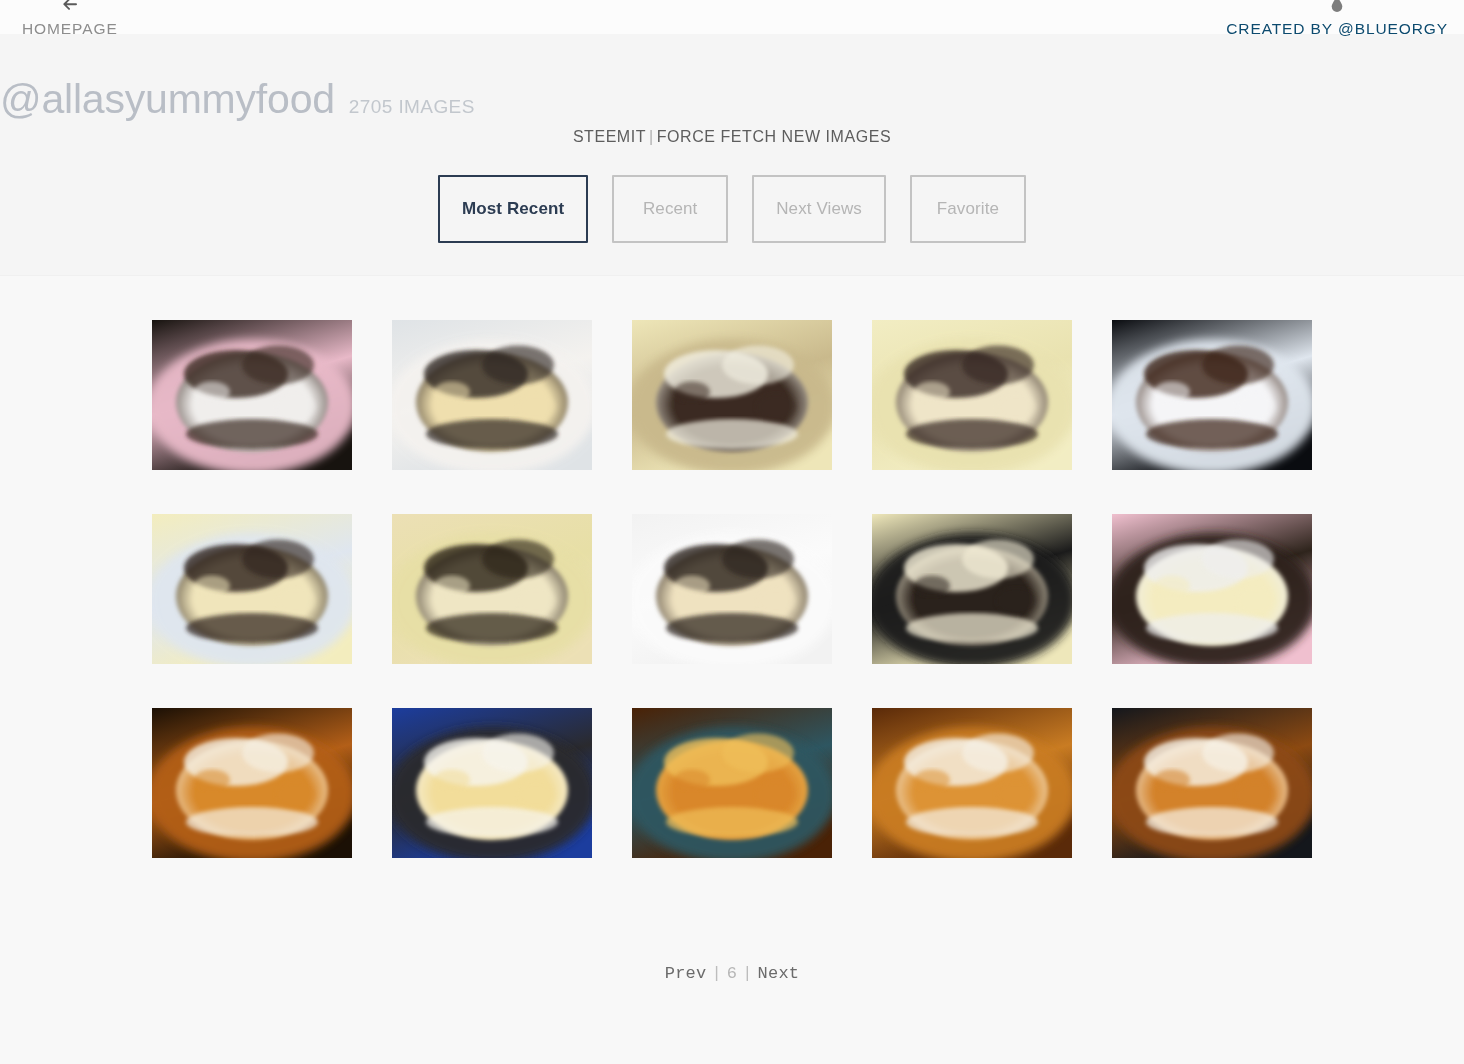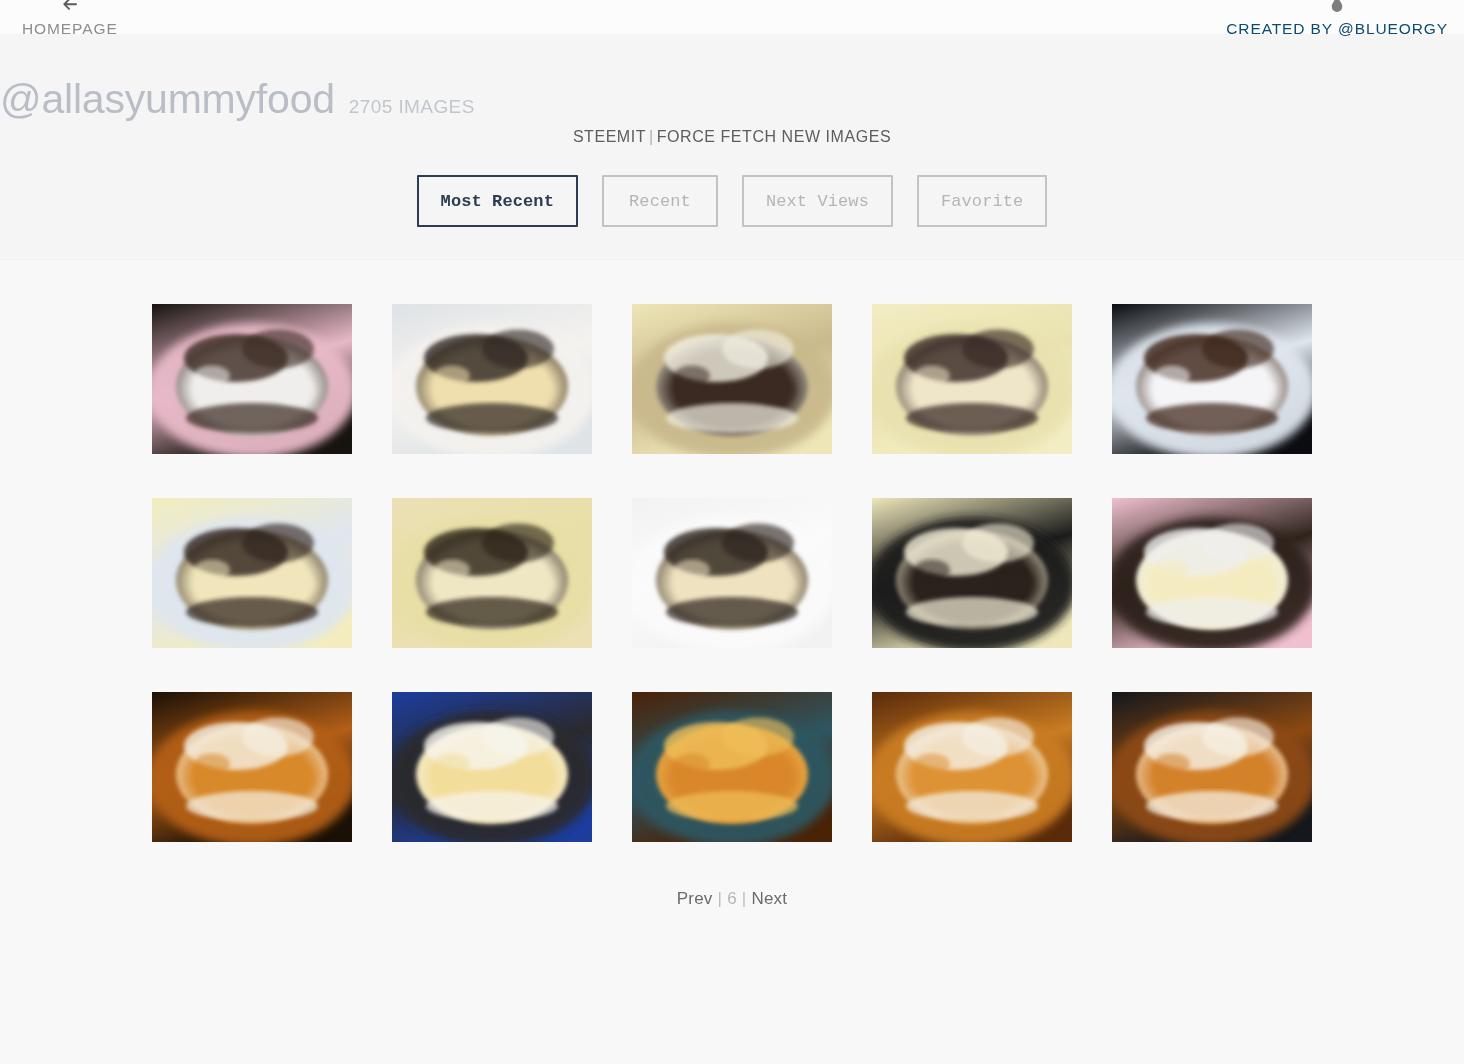--- a/index.html
+++ b/index.html
@@ -95,29 +95,29 @@
 
   
   .filters {
     margin-top: 29px;
     display: flex;
     justify-content: center;
     gap: 24px;
   }
   .filter-btn {
     min-width: 116px;
-    height: 52px;
+    height: 68px;
     padding: 0 22px;
     display: flex;
     align-items: center;
     justify-content: center;
     border: 2px solid #c3c3c3;
     background: transparent;
     color: #b5b5b5;
-    font-family: Liberation Mono, monospace;
+    font-family: Liberation Sans, sans-serif;
     font-size: 17px;
     font-weight: 400;
     letter-spacing: 0.1px;
     cursor: pointer;
     border-radius: 1px;
   }
   .filter-btn.active {
     border-color: #2c3c52;
     color: #2c3c52;
     font-weight: 700;
@@ -139,25 +139,26 @@
     height: 150px;
     overflow: hidden;
     position: relative;
     cursor: pointer;
     background: #e8e8e8;
   }
   .thumb svg { display: block; width: 100%; height: 100%; }
 
   
   .pagination {
-    margin-top: 47px;
+    margin-top: 106px;
     text-align: center;
     font-size: 17px;
     color: #6b6b6b;
     letter-spacing: 0.2px;
+    font-family: Liberation Mono, monospace;
   }
   .pagination .pg-link { cursor: pointer; color: #6b6b6b; }
   .pagination .pg-sep { color: #bdbdbd; margin: 0 5px; }
   .pagination .pg-current { color: #b6b6b6; }
 </style>
 </head>
 <body>
 
 <div class="topbar">
   <div class="topbar-left">

